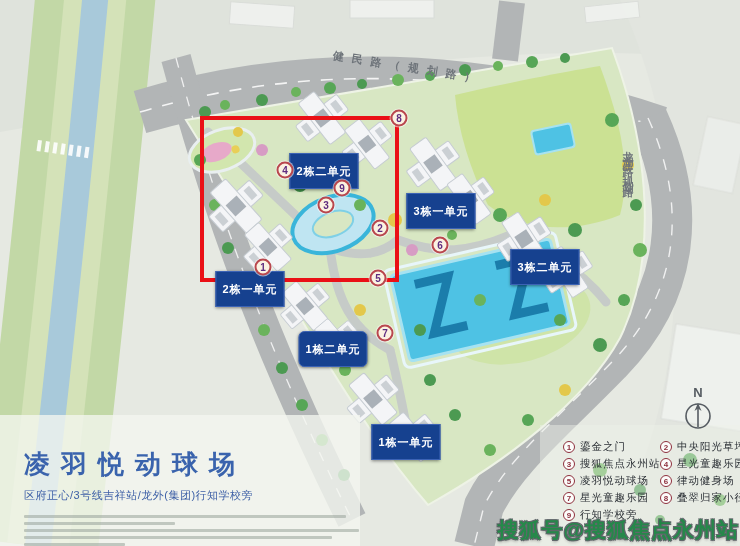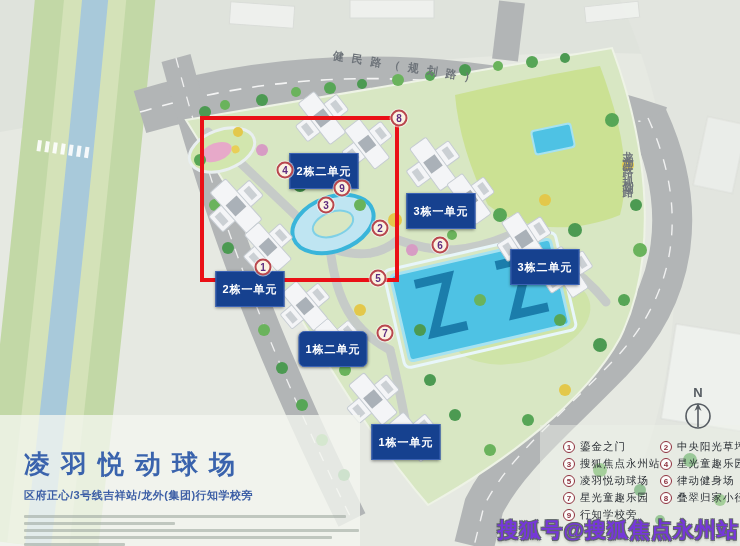--- a/index.html
+++ b/index.html
@@ -15,32 +15,32 @@
               font-weight:bold;font-size:11px;line-height:14px;padding:10px 6px;white-space:nowrap;
               border:1px solid #3c63b5;box-shadow:0 1px 3px rgba(0,0,0,.45);letter-spacing:1px;z-index:4;}
   .badge{position:absolute;width:17px;height:17px;border-radius:50%;background:#fbf2e2;
          border:2px solid #b9474e;color:#5e2c80;font-weight:bold;font-size:10px;line-height:13px;
          text-align:center;transform:translate(-50%,-50%);box-sizing:border-box;z-index:5;
          box-shadow:0 0 0 1px rgba(255,255,255,.55);}
   .north{position:absolute;left:676px;top:386px;width:44px;text-align:center;color:#565c62;z-index:3;}
   .north .n{font-weight:bold;font-size:13px;line-height:13px;margin-bottom:1px;}
   .panel{position:absolute;left:24px;top:447px;width:335px;z-index:6;}
   .title{color:#3a63ad;font-weight:bold;font-size:26px;letter-spacing:11px;}
-  .subtitle{margin-top:6px;color:#3d5fa6;font-weight:bold;font-size:11px;letter-spacing:.5px;}
+  .subtitle{margin-top:6px;color:#3d5fa6;font-weight:normal;font-size:11px;letter-spacing:.5px;}
   .disclaimer{margin-top:12px;}
   .disclaimer .line{height:3px;background:#97a29a;opacity:.55;margin-bottom:4px;border-radius:1px;}
   .legend{position:absolute;left:563px;top:440px;z-index:6;}
   .legend-grid{display:grid;grid-template-columns:97px auto;row-gap:4px;}
   .legend-item{display:flex;align-items:center;gap:5px;height:13px;}
   .lbadge{width:12px;height:12px;border-radius:50%;border:1px solid #8d2f3c;color:#8d2f3c;
           font-weight:bold;font-size:8px;line-height:11px;text-align:center;
           background:rgba(255,255,255,.85);flex:0 0 12px;box-sizing:border-box;}
   .ltext{font-weight:normal;font-size:10.5px;color:#2c3136;letter-spacing:1px;white-space:nowrap;}
   .watermark{position:absolute;right:1px;bottom:2px;font-weight:bold;font-size:21px;letter-spacing:1px;
-             color:#6d28d9;opacity:.92;z-index:7;white-space:nowrap;
+             color:#15803d;opacity:.92;z-index:7;white-space:nowrap;
              text-shadow:-1px -1px 0 #565c61,1px -1px 0 #565c61,-1px 1px 0 #565c61,1px 1px 0 #565c61,0 2px 3px rgba(0,0,0,.35);}
 </style>
 </head>
 <body>
 
 <div class="stage">
 
   <svg class="map-bg" width="740" height="546" viewBox="0 0 740 546">
     <defs>
       <g id="tower">

